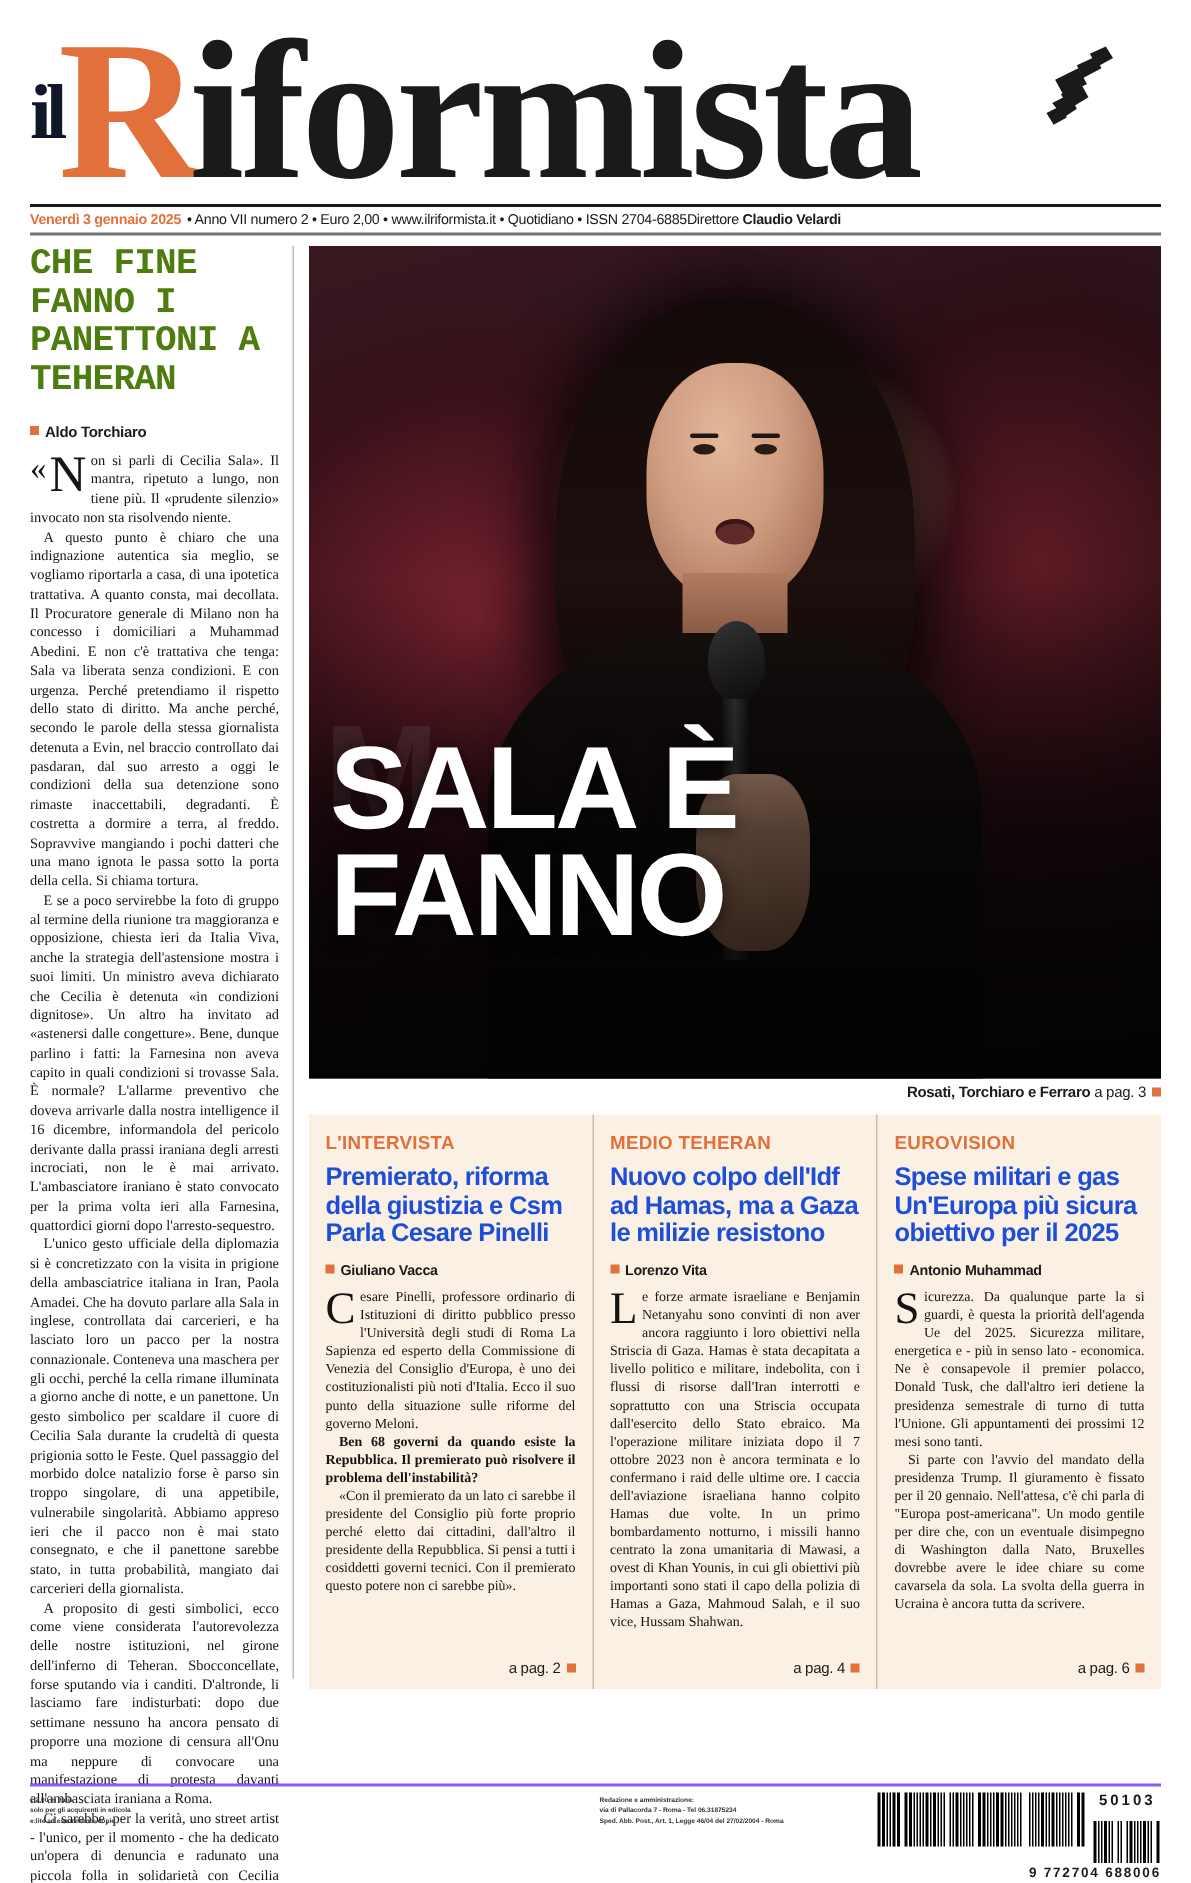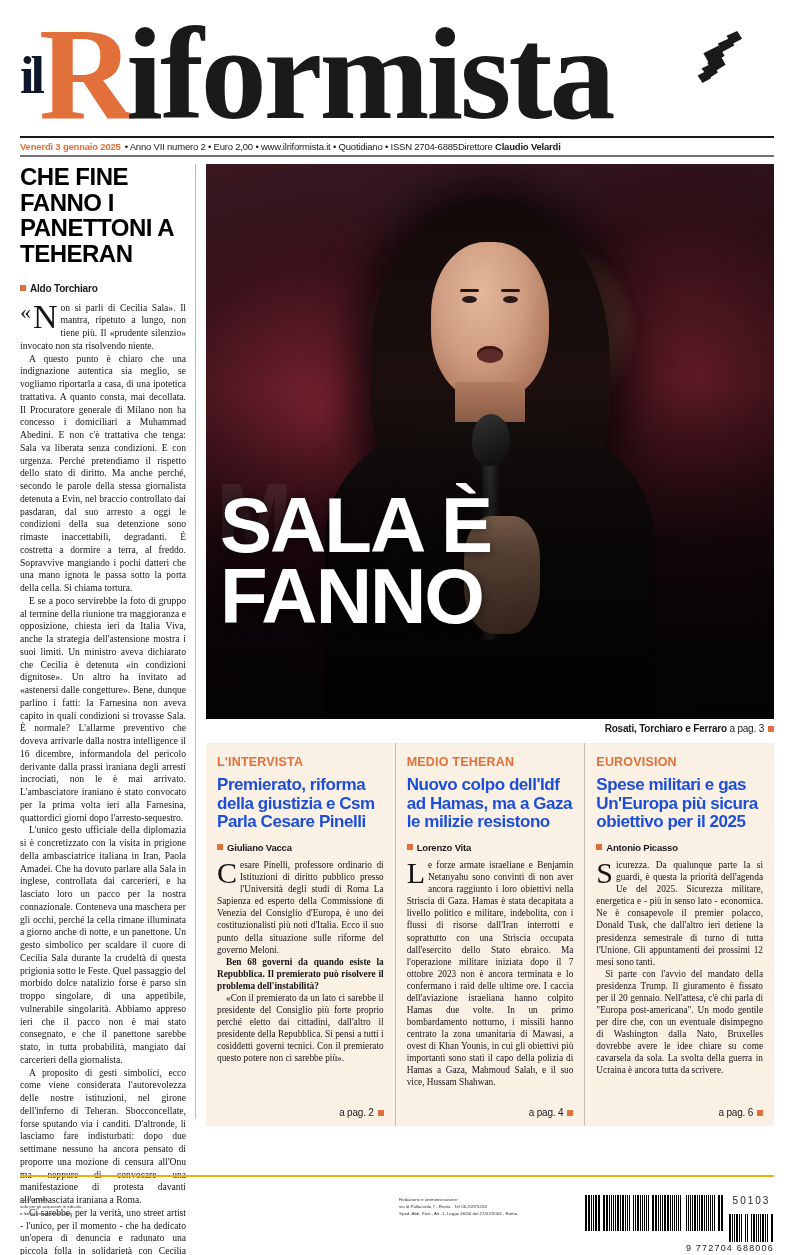--- a/index.html
+++ b/index.html
@@ -74,26 +74,27 @@
   .infoline .dir{font-size:9.5px;font-weight:normal;}
   .infoline .dir b{font-weight:bold;}
 
   
   .main{display:flex;gap:0;margin-top:10px;height:955px;}
   .col-left{width:176px;flex:0 0 176px;padding-right:9px;box-sizing:border-box;border-right:1px solid #bbb;}
   .col-right{flex:1;padding-left:10px;box-sizing:border-box;}
 
   
   .op-title{
-    color:#000000;
+    color:#4d7c0f;
     font-size:24px;
     font-weight:bold;
     line-height:1.07;
     letter-spacing:-0.5px;
     margin-bottom:16px;
+    font-family:Liberation Mono, monospace;
   }
   .byline{font-size:10px;font-weight:bold;letter-spacing:-0.2px;margin-bottom:8px;color:#1a1a1a;}
   .sq{display:inline-block;width:6px;height:6px;background:#E2703A;margin-right:4px;position:relative;top:-1px;}
   .op-body{
     font-family:"Liberation Serif",serif;
     font-size:9.6px;
     line-height:1.33;
     text-align:justify;
     hyphens:auto;
     color:#141414;
@@ -235,24 +236,25 @@
     font-size:30px;line-height:0.84;padding:1px 3px 0 0;
   }
   .apag{
     text-align:right;font-size:10px;font-weight:normal;
     margin-top:6px;letter-spacing:-0.2px;
   }
 
   
   .footer{
     position:absolute;left:20px;right:20px;bottom:6px;
-    border-top:2px solid #eab308;
-    padding-top:20px;
+    border-top:2px solid #8b5cf6;
+    padding-top:6px;
     display:flex;justify-content:space-between;align-items:flex-start;
     height:52px;
+    font-weight:bold;
   }
   .foot-col{font-size:4.4px;line-height:1.55;color:#333;}
   .foot-mid{font-size:4.4px;line-height:1.55;color:#333;margin-left:250px;}
   .barcode-wrap{display:flex;flex-direction:column;align-items:flex-end;margin-top:-2px;}
   .barcode-row{display:flex;align-items:flex-start;gap:3px;}
   .barcode{display:flex;align-items:flex-end;height:36px;}
   .barcode i{display:block;width:1px;height:36px;background:#000;margin-right:1px;}
   .barcode i.w{width:2px;}
   .barcode i.sp{background:transparent;}
   .bc-num{font-size:10px;letter-spacing:2px;font-family:"Liberation Sans",sans-serif;}
@@ -363,21 +365,21 @@
           <div class="btext">
             <p class="first"><span class="bdc">L</span><span>e forze armate israeliane e Benjamin Netanyahu sono convinti di non aver ancora raggiunto i loro obiettivi nella Striscia di Gaza. Hamas è stata decapitata a livello politico e militare, indebolita, con i flussi di risorse dall'Iran interrotti e soprattutto con una Striscia occupata dall'esercito dello Stato ebraico. Ma l'operazione militare iniziata dopo il 7 ottobre 2023 non è ancora terminata e lo confermano i raid delle ultime ore. I caccia dell'aviazione israeliana hanno colpito Hamas due volte. In un primo bombardamento notturno, i missili hanno centrato la zona umanitaria di Mawasi, a ovest di Khan Younis, in cui gli obiettivi più importanti sono stati il capo della polizia di Hamas a Gaza, Mahmoud Salah, e il suo vice, Hussam Shahwan.</span></p>
           </div>
           <div class="apag"><span>a pag. 4</span><span class="sq-after"></span></div>
         </div>
 
         <div class="brief">
           <div class="kicker">EUROVISION</div>
           <div class="btitle">Spese militari e gas Un'Europa più sicura obiettivo per il 2025</div>
           <div class="bbyline">
-            <span class="sq"></span><span>Antonio Picasso</span>
+            <span class="sq"></span><span>Antonio Muhammad</span>
           </div>
           <div class="btext">
             <p class="first"><span class="bdc">S</span><span>icurezza. Da qualunque parte la si guardi, è questa la priorità dell'agenda Ue del 2025. Sicurezza militare, energetica e - più in senso lato - economica. Ne è consapevole il premier polacco, Donald Tusk, che dall'altro ieri detiene la presidenza semestrale di turno di tutta l'Unione. Gli appuntamenti dei prossimi 12 mesi sono tanti.</span></p>
             <p>Si parte con l'avvio del mandato della presidenza Trump. Il giuramento è fissato per il 20 gennaio. Nell'attesa, c'è chi parla di "Europa post-americana". Un modo gentile per dire che, con un eventuale disimpegno di Washington dalla Nato, Bruxelles dovrebbe avere le idee chiare su come cavarsela da sola. La svolta della guerra in Ucraina è ancora tutta da scrivere.</p>
           </div>
           <div class="apag"><span>a pag. 6</span><span class="sq-after"></span></div>
         </div>
 
       </div>
     </div>

